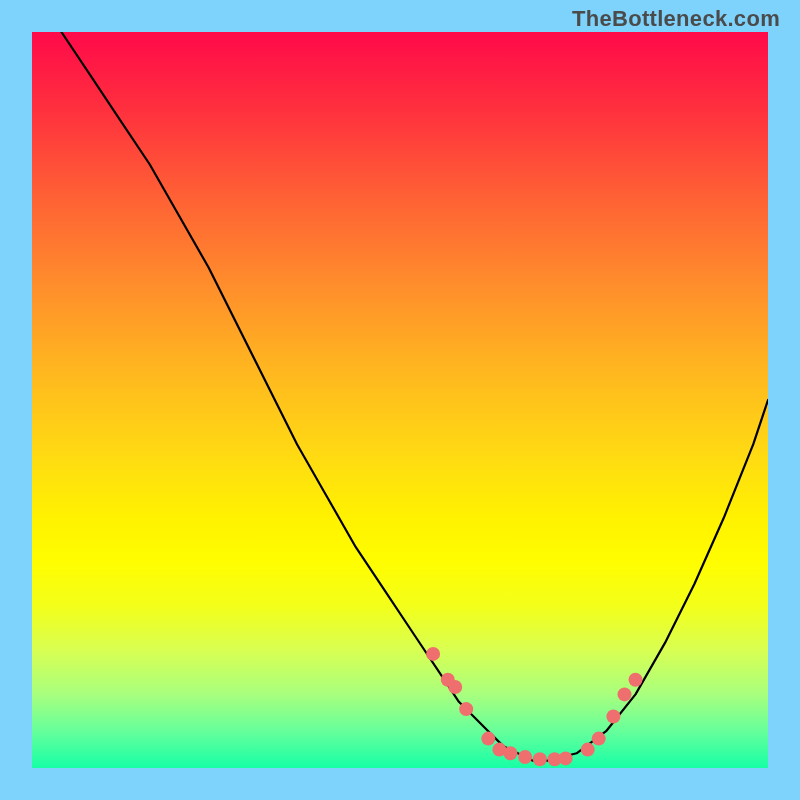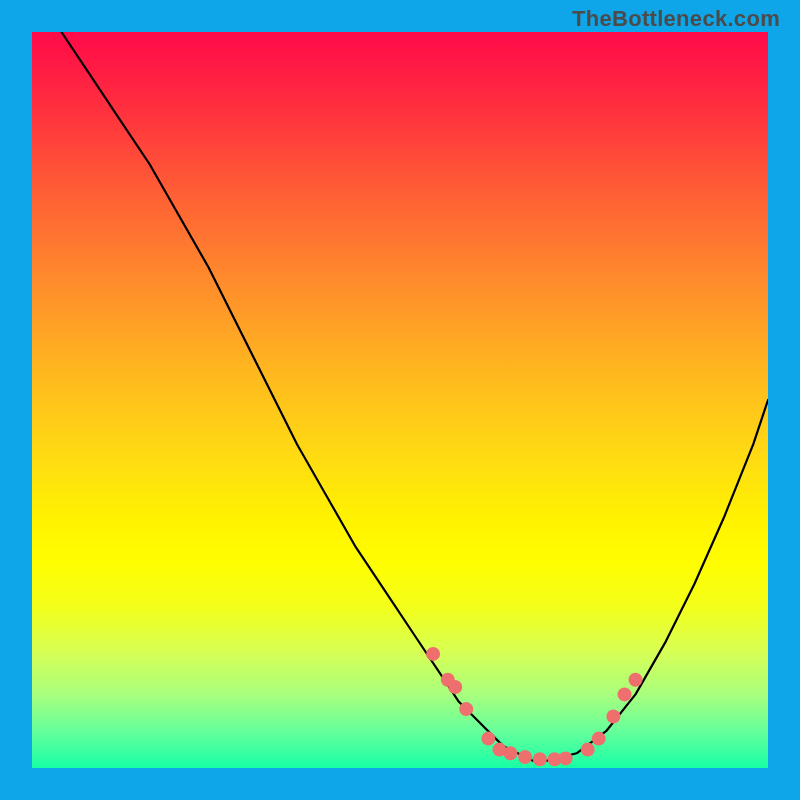--- a/index.html
+++ b/index.html
@@ -10,21 +10,21 @@
     background: #000;
     overflow: hidden;
     font-family: Arial, sans-serif;
   }
   .frame {
     position: absolute;
     top: 0;
     left: 0;
     width: 800px;
     height: 800px;
-    background: #0ea5e9;
+    background: #7dd3fc;
   }
   .plot-area {
     position: absolute;
     top: 32px;
     left: 32px;
     width: 736px;
     height: 736px;
     overflow: hidden;
   }
   .gradient {

